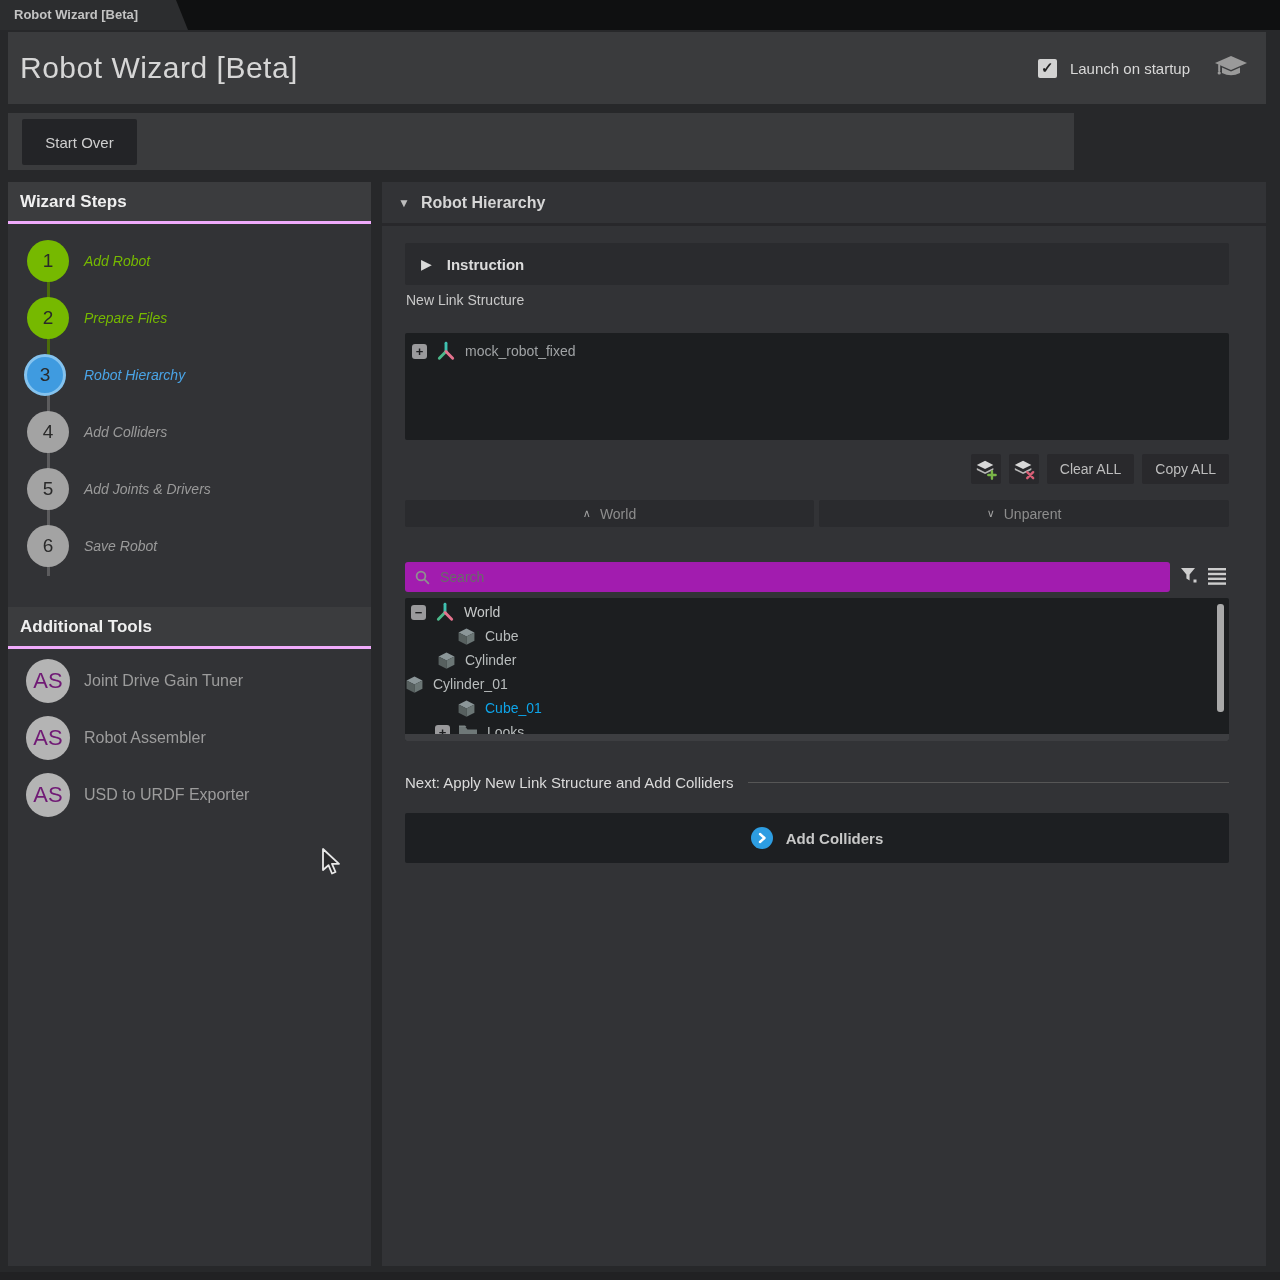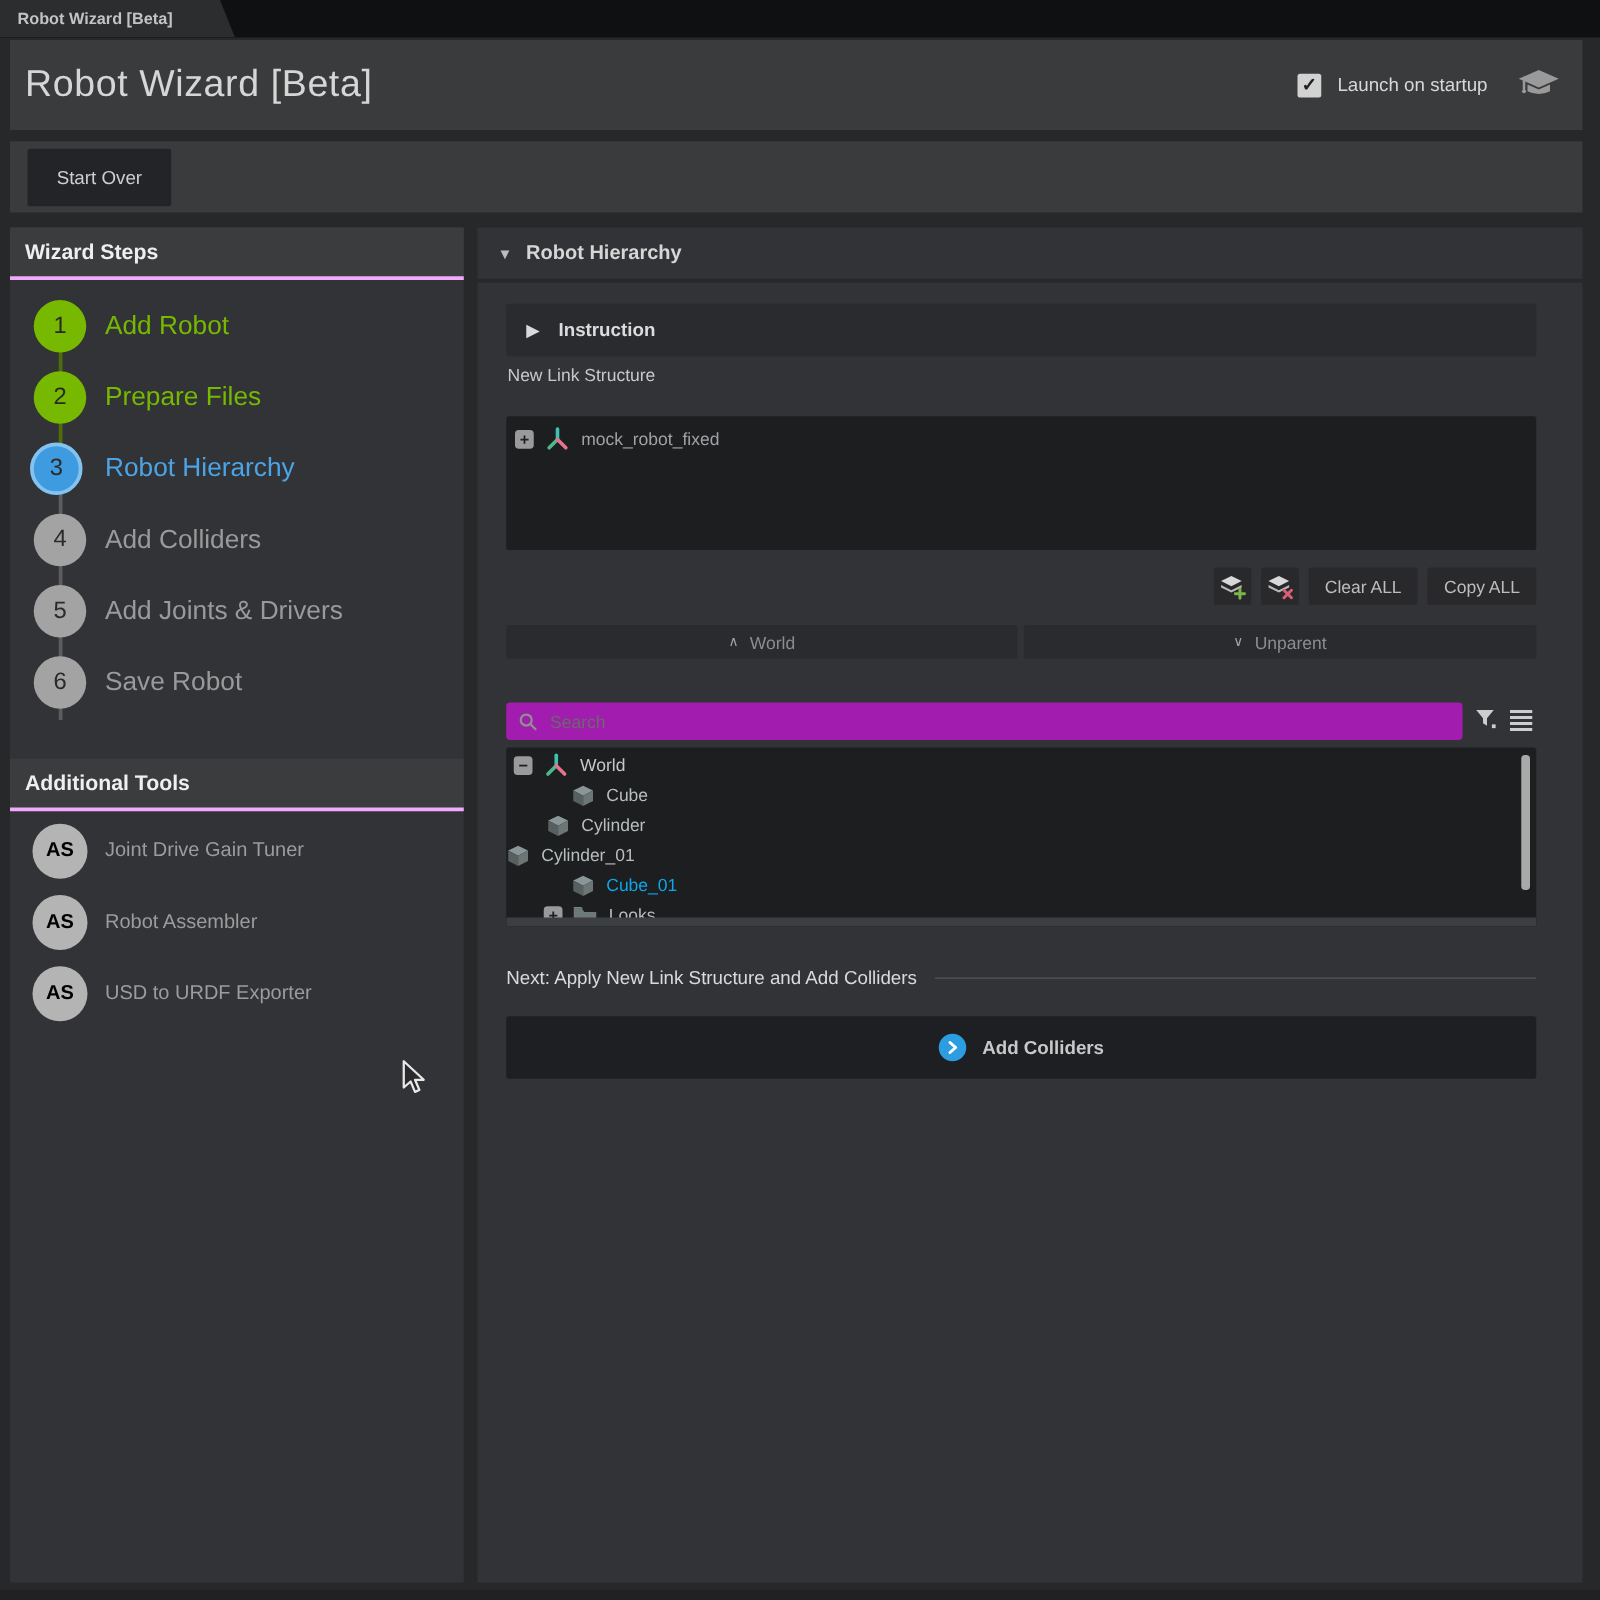--- a/index.html
+++ b/index.html
@@ -16,51 +16,51 @@
   
   .header{position:absolute;left:8px;top:32px;width:1258px;height:72px;background:#3a3b3d;
           display:flex;align-items:center;padding:0 18px 0 12px;}
   .title{font-size:30px;font-weight:300;color:#d6d6d6;letter-spacing:.5px;flex:1;}
   .chk{width:19px;height:19px;background:#d2d2d2;border-radius:2px;display:flex;align-items:center;
        justify-content:center;font-size:15px;font-weight:bold;color:#222;cursor:default;}
   .chklabel{font-size:15px;color:#d8d8d8;margin-left:13px;}
   .capicon{margin-left:24px;display:flex;align-items:center;}
 
   
-  .toolbar{position:absolute;left:8px;top:113px;width:1258px;height:57px;background:#3a3b3d;}
+  .toolbar{position:absolute;left:8px;top:113px;width:1066px;height:57px;background:#3a3b3d;}
   .startover{position:absolute;left:14px;top:6px;width:115px;height:46px;background:#232427;
              border-radius:2px;display:flex;align-items:center;justify-content:center;
              font-size:15px;color:#cfcfcf;}
 
   
   .panel{position:absolute;background:#323336;}
   #left-panel{left:8px;top:182px;width:363px;height:1084px;}
   #right-panel{left:382px;top:182px;width:884px;height:1084px;}
   .section-head{height:42px;background:#3b3c3e;border-bottom:3px solid #f0abfc;display:flex;
                 align-items:center;padding-left:12px;font-size:17px;font-weight:bold;color:#efefef;}
 
   
   .seg{position:absolute;left:39px;width:3px;}
   .seg.green{background:#4c6d0a;} .seg.gray{background:#5c5c5e;}
   .step{position:absolute;left:0;height:42px;width:100%;}
   .step .circle{position:absolute;left:19px;top:0;width:42px;height:42px;border-radius:50%;
                 display:flex;align-items:center;justify-content:center;font-size:19px;color:#2a2a2a;}
-  .step .slabel{position:absolute;left:76px;top:0;line-height:42px;font-size:21px;}
+  .step .slabel{position:absolute;left:76px;top:0;line-height:42px;font-size:14px;font-style:italic;}
   .step.completed .circle{background:#76b900;}
   .step.completed .slabel{color:#76b900;}
   .step.active .circle{background:#3f9be0;border:3px solid #84c3ef;width:42px;height:42px;}
   .step.active .slabel{color:#4aa4e6;}
   .step.pending .circle{background:#a3a3a3;}
   .step.pending .slabel{color:#9a9a9a;}
 
   
   .tool{position:absolute;left:0;height:44px;width:100%;}
   .tool .badge{position:absolute;left:18px;top:0;width:44px;height:44px;border-radius:50%;
                background:#b4b4b4;display:flex;align-items:center;justify-content:center;
-               font-size:16px;color:#000000;font-weight:bold;}
+               font-size:22px;color:#701a75;}
   .tool .tlabel{position:absolute;left:76px;top:0;line-height:44px;font-size:16px;color:#9c9c9c;}
 
   
   .rp-head{height:44px;border-bottom:3px solid #28282b;display:flex;align-items:center;
            padding-left:16px;gap:11px;}
   .tri{font-size:12px;color:#bdbdbd;}
   .rp-title{font-size:16px;font-weight:600;color:#d6d6d6;}
   .instruction{position:absolute;left:23px;top:61px;width:824px;height:42px;background:#2a2b2e;
                border-radius:2px;display:flex;align-items:center;}
   .instruction .play{font-size:14px;color:#dadada;margin-left:16px;}

